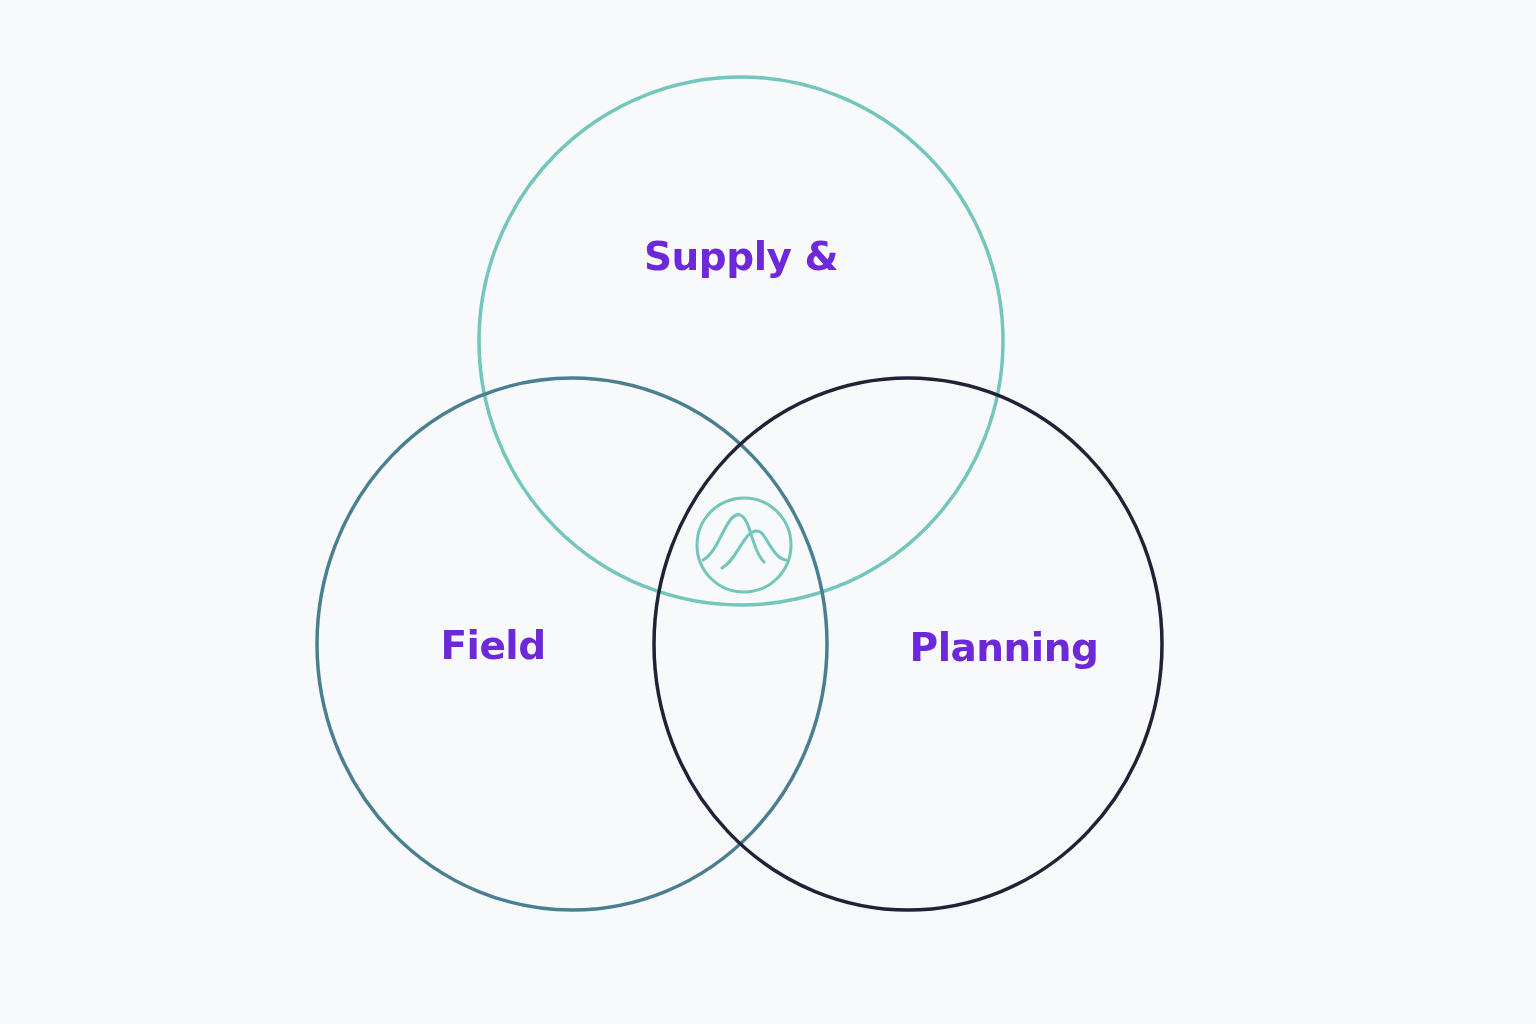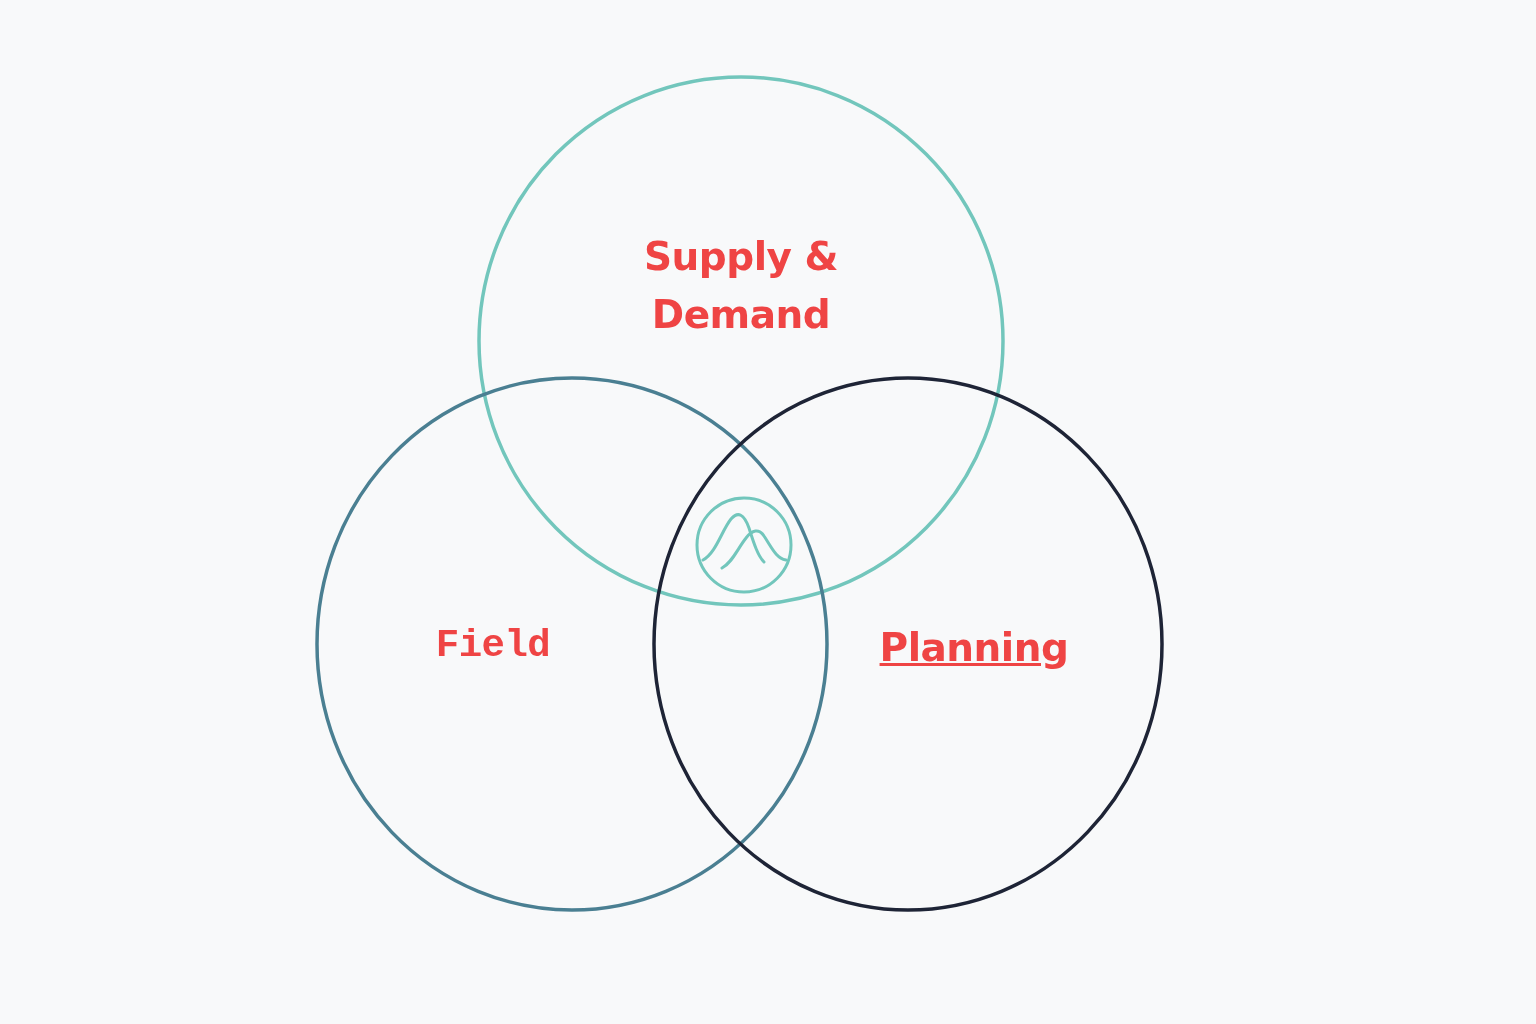--- a/index.html
+++ b/index.html
@@ -5,51 +5,50 @@
     html, body { margin: 0; padding: 0; }
     body {
       width: 1536px; height: 1024px; overflow: hidden;
       background: #f8f9fa;
       font-family: "DejaVu Sans", "Liberation Sans", sans-serif;
       position: relative;
     }
     svg.venn { position: absolute; left: 0; top: 0; }
     .label {
       position: absolute;
-      color: #ef4444;
+      color: #6d28d9;
       font-weight: 600;
       font-size: 39px;
       line-height: 58px;
       text-align: center;
       letter-spacing: -0.5px;
       white-space: nowrap;
     }
     .label span { display: block; }
     #lbl-supply { left: 541px; top: 228px; width: 400px; }
-    #lbl-field { left: 293px; top: 617px; width: 400px; font-family: Liberation Mono, monospace; }
-    #lbl-planning { left: 774px; top: 619px; width: 400px; text-decoration: underline; }
+    #lbl-field { left: 293px; top: 617px; width: 400px; }
+    #lbl-planning { left: 804px; top: 619px; width: 400px; }
   </style>
 </head>
 <body>
 
 <svg class="venn" width="1536" height="1024" viewBox="0 0 1536 1024">
   <ellipse cx="741" cy="341" rx="262" ry="264" fill="none" stroke="#72c6bc" stroke-width="3.5"></ellipse>
   <ellipse cx="572" cy="644" rx="255" ry="266" fill="none" stroke="#4a7f92" stroke-width="3.5"></ellipse>
   <ellipse cx="908" cy="644" rx="254" ry="266" fill="none" stroke="#1e2436" stroke-width="3.5"></ellipse>
 
   <g fill="none" stroke="#72c6bc" stroke-width="3" stroke-linecap="round">
     <circle cx="744" cy="545" r="47"></circle>
     <path d="M703 560 C 716 553, 722 530, 731 519 C 738 511, 744 514, 749 528 C 754 544, 758 556, 764 562"></path>
     <path d="M722 568 C 732 563, 738 548, 746 538 C 752 530, 759 528, 764 536 C 772 548, 776 558, 786 560"></path>
   </g>
 </svg>
 
 <div class="label" id="lbl-supply">
   <span>Supply &amp;</span>
-  <span>Demand</span>
 </div>
 
 <div class="label" id="lbl-field">
   <span>Field</span>
 </div>
 
 <div class="label" id="lbl-planning">
   <span>Planning</span>
 </div>
 

